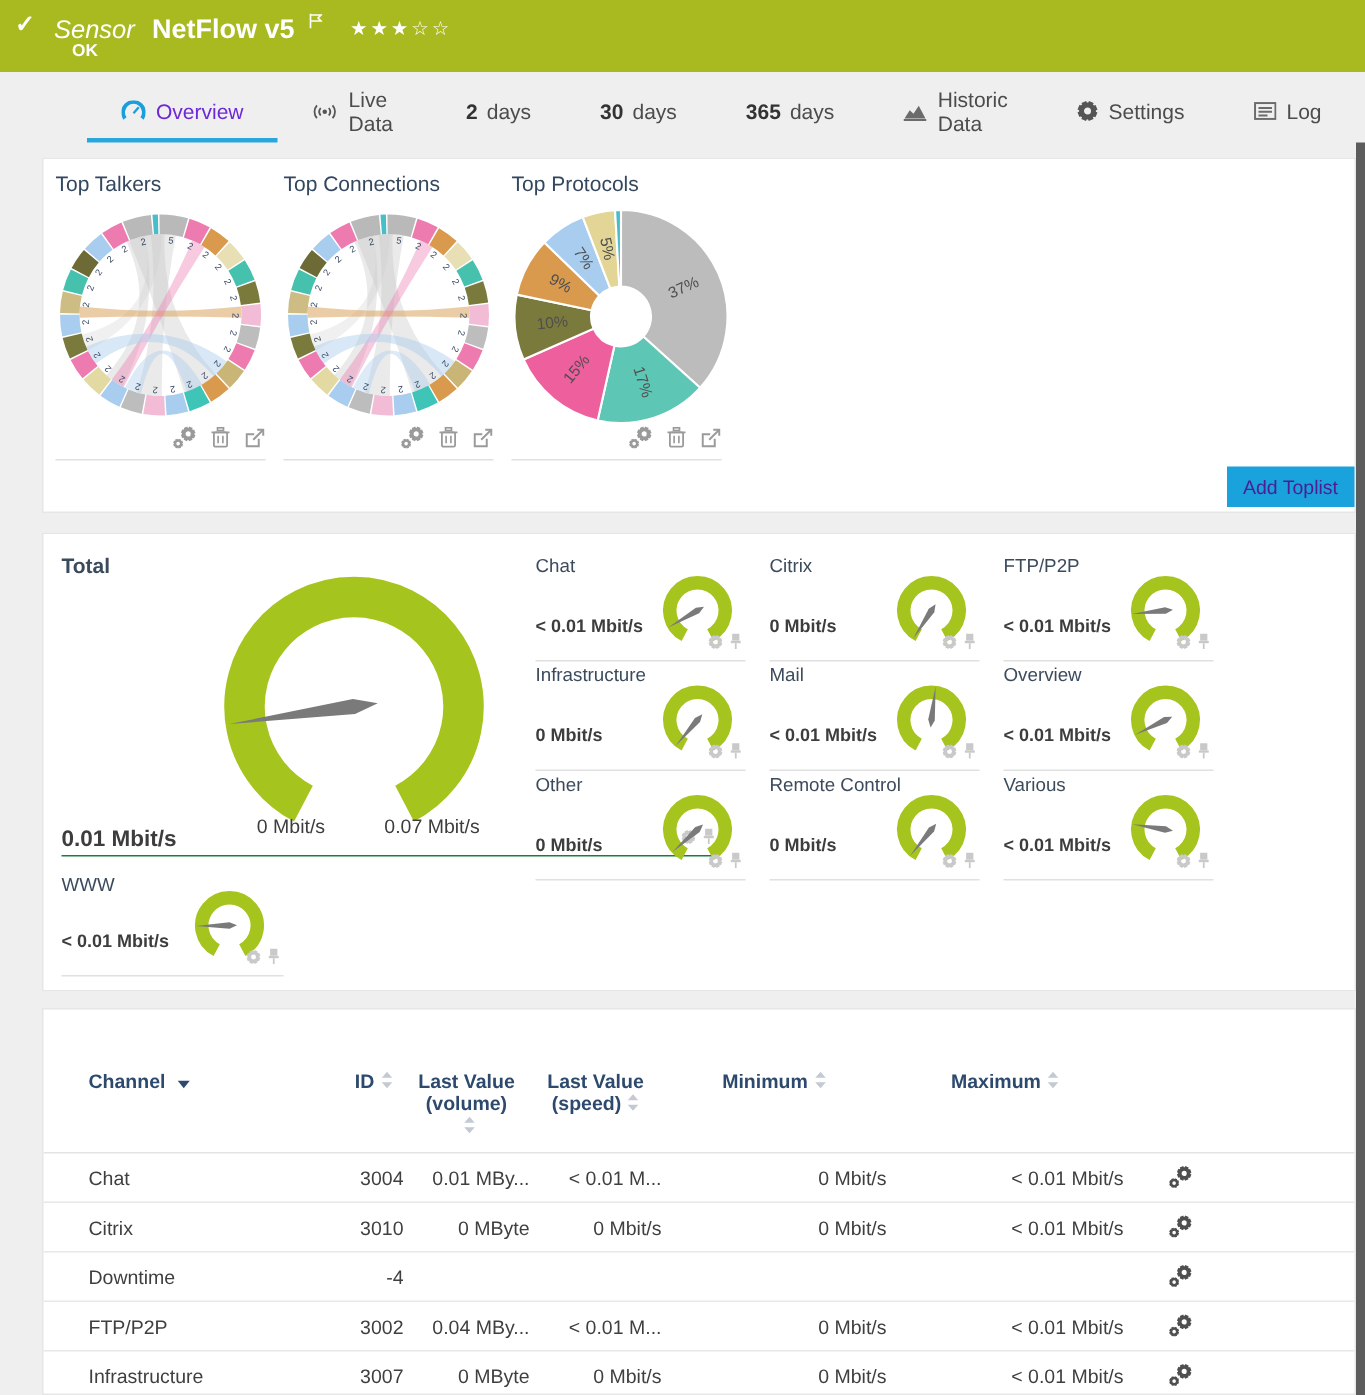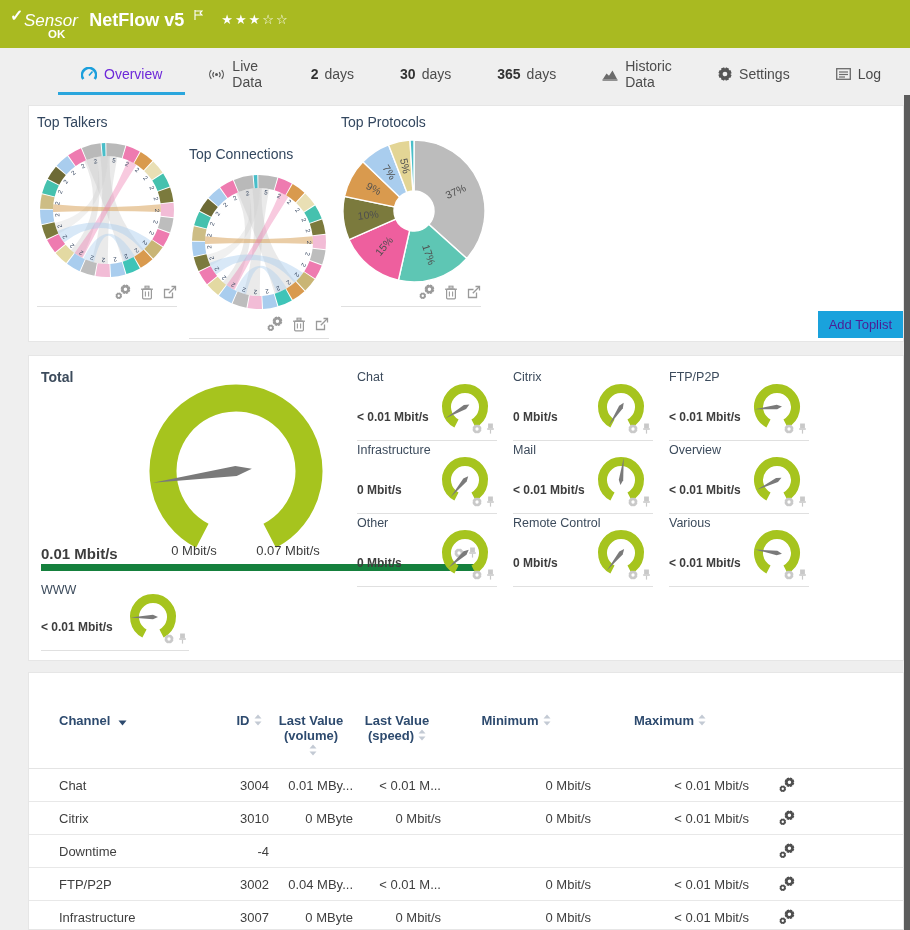--- a/index.html
+++ b/index.html
@@ -3,21 +3,21 @@
 <meta charset="utf-8">
 <style>
   * { box-sizing: border-box; margin: 0; padding: 0; }
   html,body { width:910px; height:930px; overflow:hidden; background:#efefef;
     font-family:"Liberation Sans", sans-serif; }
   .page { position:relative; width:910px; height:930px; }
 
   
   .greenbar { position:absolute; left:0; top:0; width:910px; height:48px; background:#a9ba21; color:#fff; }
   .gb-check { position:absolute; left:10px; top:6px; font-size:16px; font-weight:bold; }
-  .gb-line { position:absolute; left:24px; top:6px; white-space:nowrap; }
+  .gb-line { position:absolute; left:36px; top:6px; white-space:nowrap; }
   .gb-kind { font-style:italic; font-size:17px; margin-right:7px; }
   .gb-title { font-weight:bold; font-size:18px; }
   .gb-flag { margin-left:5px; vertical-align:6px; }
   .gb-stars { margin-left:14px; font-size:13px; letter-spacing:2px; vertical-align:2px; cursor:pointer; }
   .gb-status { position:absolute; left:48px; top:28px; font-size:11.5px; font-weight:bold; }
 
   
   .tabs { position:absolute; left:0; top:56px; width:904px; height:39px; display:flex; align-items:stretch; padding-left:58px; }
   .tab { display:flex; align-items:center; gap:7px; padding:0 23px; font-size:14px; color:#4c4c4c; cursor:pointer; border-bottom:3px solid transparent; }
   .tab .tab-strong { font-weight:bold; color:#333; margin-right:-1px; }
@@ -37,21 +37,21 @@
   .tl-block { position:absolute; top:8px; width:152px; }
   .tl-title { font-size:14px; color:#33475f; height:24px; }
   .tl-chart { width:146px; height:146px; cursor:pointer; }
   .tl-icons { width:140px; display:flex; justify-content:flex-end; gap:9px; align-items:center; height:20px; }
   .tl-icons svg { cursor:pointer; }
   .tl-rule { width:140px; border-bottom:1px solid #e0e0e0; margin-top:2px; }
   .add-toplist { position:absolute; right:0; top:205px; height:27px; padding:0 11px; background:#1aa2dc; color:#4c1d95;
     border:none; font-size:13px; font-family:"Liberation Sans",sans-serif; cursor:pointer; }
 
   
-  .total-block { position:absolute; left:12px; top:13px; width:438px; height:202px; border-bottom:7px solid #15803d; }
+  .total-block { position:absolute; left:12px; top:13px; width:438px; height:202px; border-bottom:1px solid #15803d; }
   .total-title { font-size:14px; font-weight:bold; color:#3c4b5c; }
   .total-gauge { position:absolute; left:60px; top:2px; }
   .axis-label { position:absolute; top:174px; width:90px; text-align:center; font-size:13px; color:#3d3d3d; }
   .axis-min { left:108px; } .axis-max { left:202px; }
   .total-value { position:absolute; left:0; bottom:2px; font-size:15px; font-weight:bold; color:#3d3d3d; }
   .cell-icons { position:absolute; right:2px; bottom:2px; display:flex; gap:4px; align-items:center; }
   .cell-icons svg { cursor:pointer; }
 
   .gauge-grid { position:absolute; left:328px; top:12px; display:grid; grid-template-columns:repeat(3,140px); column-gap:16px; }
   .g-cell { position:relative; width:140px; height:73px; border-bottom:1px solid #e0e0e0; }
@@ -273,21 +273,21 @@
               <line x1="8.6" y1="6.5" x2="8.6" y2="11.5" stroke="#9a9a9a" stroke-width="1.1"></line>
             </svg></span>
       <span><svg width="14" height="14" viewBox="0 0 14 14">
               <path d="M9.5 7.5 V12.5 H1.5 V4.5 H6.5" fill="none" stroke="#9a9a9a" stroke-width="1.3"></path>
               <path d="M5.8 8.2 L12 2" stroke="#9a9a9a" stroke-width="1.3"></path>
               <path d="M8.5 1.5 H12.5 V5.5" fill="none" stroke="#9a9a9a" stroke-width="1.3"></path>
             </svg></span>
     </div>
     <div class="tl-rule"></div>
   </div>
-      <div class="tl-block" style="left: 160px; margin-top: 32px;">
+      <div class="tl-block" style="left: 160px;">
     <div class="tl-title">Top Connections</div>
     <div class="tl-chart" id="tlchart1"><svg width="146" height="146" viewBox="0 0 146 146">
             <path d="M48.9,22.29 A54 54 0 0 1 72.83,18.07 Q70 72 106.83,111.49 A54 54 0 0 1 85.79,123.64 Q70 72 48.9,22.29 Z" fill="#b9b9b9" fill-opacity="0.3"></path>
             <path d="M63.42,18.4 A54 54 0 0 1 80.3,18.99 Q70 72 70.94,125.99 A54 54 0 0 1 54.21,123.64 Q70 72 63.42,18.4 Z" fill="#c2c2c2" fill-opacity="0.35"></path>
             <path d="M47.18,23.06 A54 54 0 0 1 59.7,18.99 Q70 72 44.65,119.68 A54 54 0 0 1 33.87,112.13 Q70 72 47.18,23.06 Z" fill="#c2c2c2" fill-opacity="0.35"></path>
             <path d="M59.7,18.99 A54 54 0 0 1 70.94,18.01 Q70 72 21.47,95.67 A54 54 0 0 1 17.6,85.06 Q70 72 59.7,18.99 Z" fill="#cccccc" fill-opacity="0.3"></path>
             <path d="M16.03,73.88 A54 54 0 0 1 16.3,66.36 Q70 72 123.7,66.36 A54 54 0 0 1 123.97,73.88 Q70 72 16.03,73.88 Z" fill="#d8a45c" fill-opacity="0.55"></path>
             <path d="M91.1,22.29 A54 54 0 0 1 99.41,26.71 Q70 72 45.48,120.11 A54 54 0 0 1 37.5,115.13 Q70 72 91.1,22.29 Z" fill="#ee7bb0" fill-opacity="0.4"></path>
             <path d="M26.87,104.5 A54 54 0 0 1 20.29,93.1 Q70 72 114.23,102.97 A54 54 0 0 1 105.43,112.75 Q70 72 26.87,104.5 Z" fill="#a9cdee" fill-opacity="0.45"></path>
             <path d="M56.94,124.4 A54 54 0 0 1 46.33,120.53 Q70 72 97.81,118.29 A54 54 0 0 1 87.58,123.06 Q70 72 56.94,124.4 Z" fill="#a9cdee" fill-opacity="0.4"></path>

